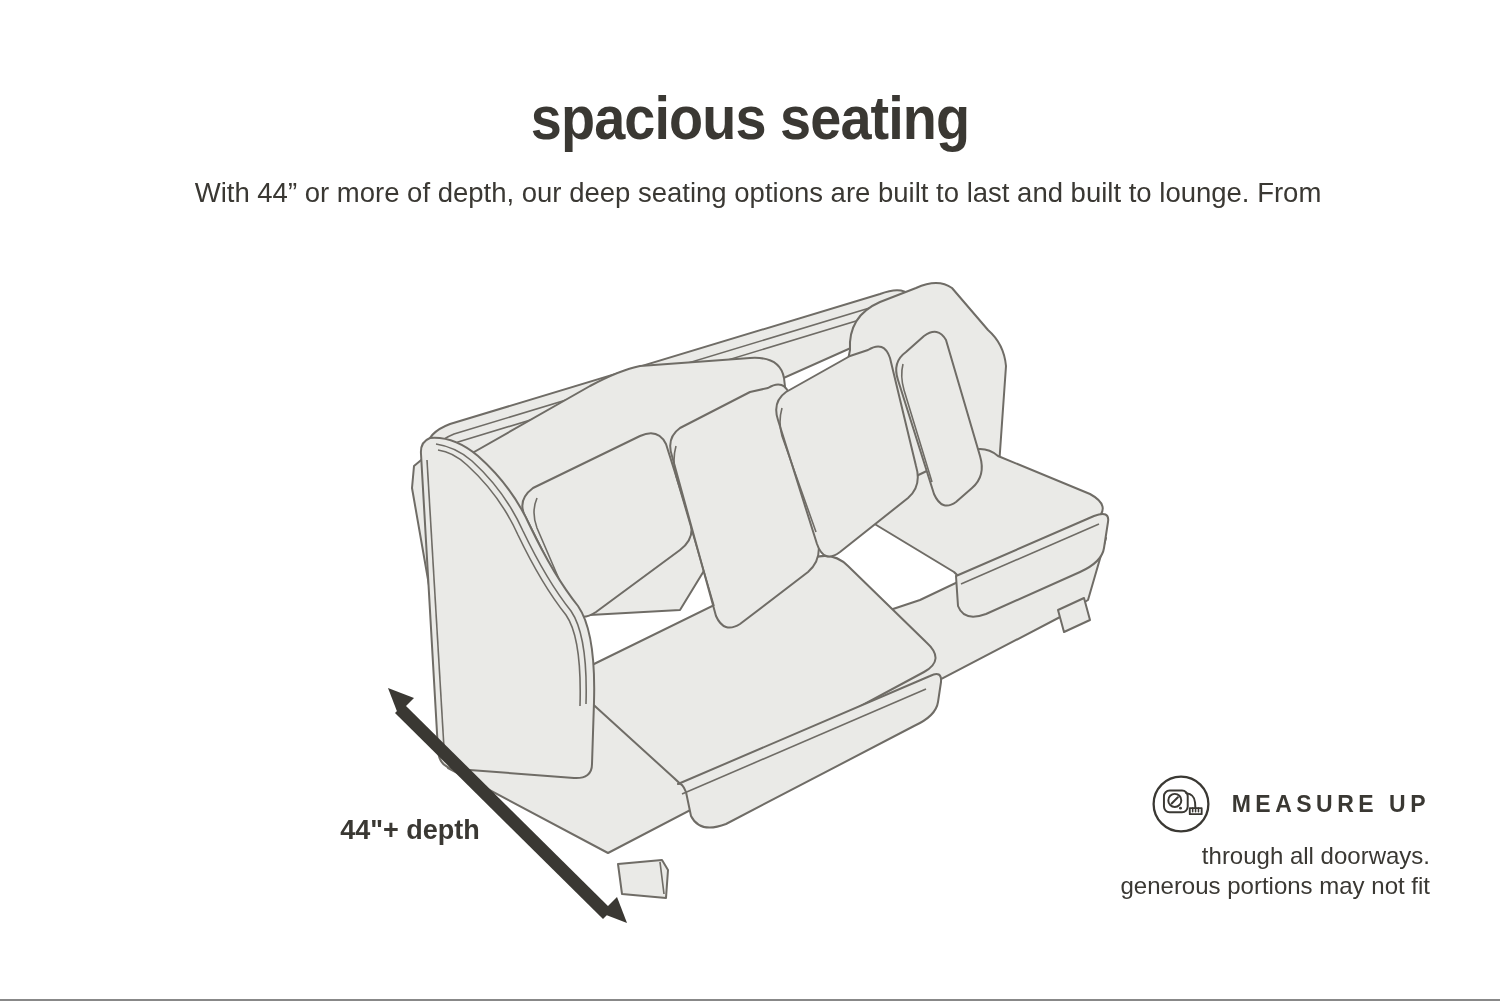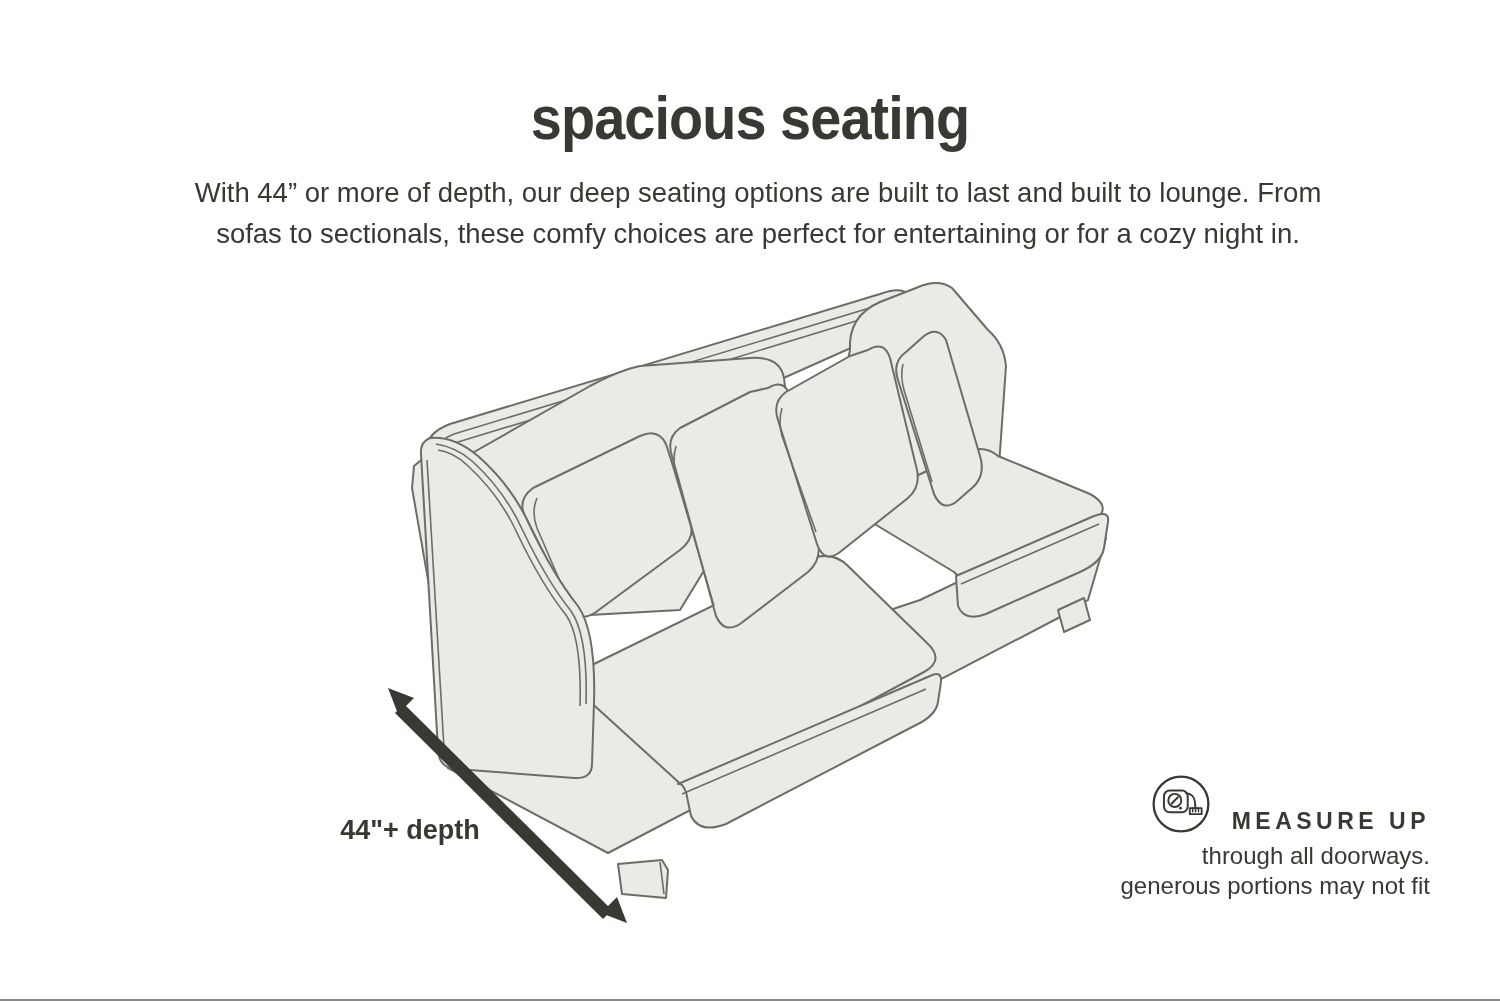--- a/index.html
+++ b/index.html
@@ -57,21 +57,21 @@
     white-space:nowrap;
   }
   .measure-up{
     position:absolute;
     right:70px;top:773px;
     width:420px;
     text-align:right;
   }
   .measure-up .head-row{
     display:flex;
-    align-items:flex-end;
+    align-items:center;
     justify-content:flex-end;
     gap:20px;
   }
   .measure-up .heading{
     font-size:23px;
     font-weight:bold;
     letter-spacing:4.5px;
     color:var(--text);
     white-space:nowrap;
   }
@@ -86,21 +86,20 @@
 </style>
 </head>
 <body>
 
 <div class="canvas">
 
   <div class="page-title">spacious seating</div>
 
   <div class="description">
     <div class="line">With 44” or more of depth, our deep seating options are built to last and built to lounge. From</div>
-    <div class="line">sofas to sectionals, these comfy choices are perfect for entertaining or for a cozy night in.</div>
   </div>
 
   <svg class="illustration" viewBox="0 0 830 690">
     <g>
 
       <path class="sh" d="M106,186 L94,196 L92,218 L128,424 L146,410 L108,220 Z"></path>
 
       <path class="sh" d="M108,182 Q104,164 130,154 L560,24 Q586,14 592,30 L598,48 L146,250 L114,262 Z"></path>
       <path class="ln" d="M113,190 Q110,174 134,164 L566,33"></path>
       <path class="ln" d="M117,198 Q114,182 138,172 L569,41"></path>

